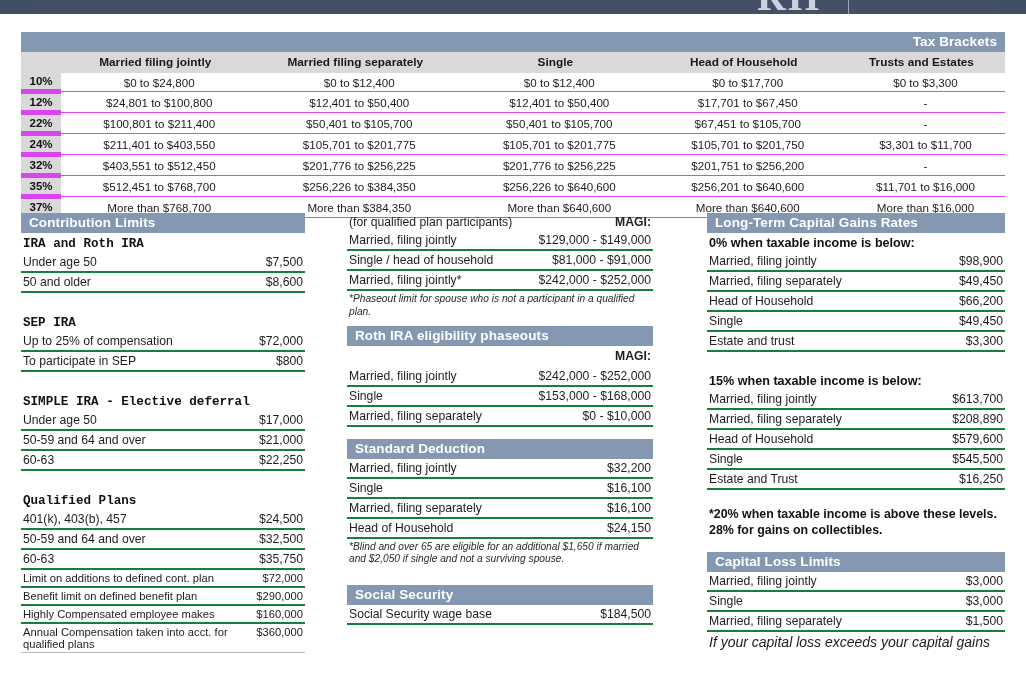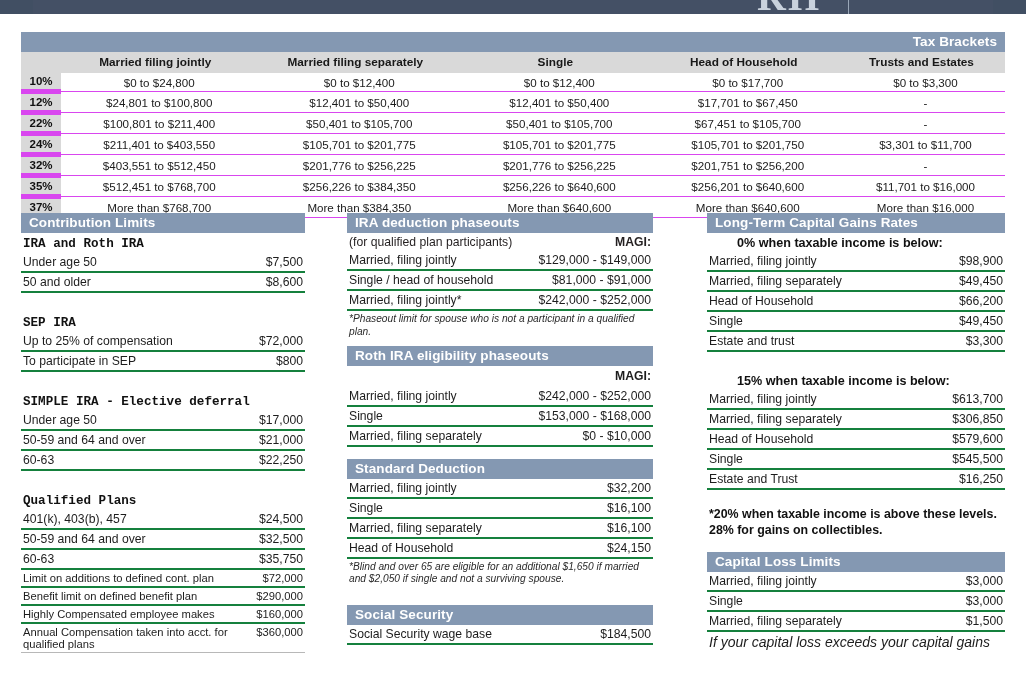--- a/index.html
+++ b/index.html
@@ -170,21 +170,20 @@
     font-size: 12.2px;
     padding: 3px 2px 4px 2px;
     font-weight: 600;
     color: #1d1d1d;
   }
   .subhead {
     font-size: 12.6px;
     font-weight: 700;
     color: #111;
     padding: 3px 0 2px 2px;
-    margin-left: 28px;
   }
   .bold-note {
     font-size: 12.4px;
     font-weight: 700;
     color: #111;
     line-height: 1.3;
     padding: 4px 2px 2px 2px;
   }
   .italic-foot {
     font-size: 14px;
@@ -348,21 +347,20 @@
       <span class="lbl">Annual Compensation taken into acct. for</span>
       <span class="val">$360,000</span>
     </div>
     <div class="cont-line">qualified plans</div>
 
     <div class="spacer-lg"></div>
     <div class="grp-title">Health Savings Accounts (HSA)</div>
   </div>
 
   <div class="col col-mid">
-    <div class="sect-bar">IRA deduction phaseouts</div>
     <div class="magi-row" style="border-bottom:none;">
       <span class="lbl">(for qualified plan participants)</span>
       <span class="val" style="font-weight:600;">MAGI:</span>
     </div>
     <div class="row">
       <span class="lbl">Married, filing jointly</span>
       <span class="val">$129,000 - $149,000</span>
     </div>
     <div class="row">
       <span class="lbl">Single / head of household</span>
@@ -443,21 +441,21 @@
     </div>
 
     <div class="spacer-lg"></div>
     <div class="subhead">15% when taxable income is below:</div>
     <div class="row">
       <span class="lbl">Married, filing jointly</span>
       <span class="val">$613,700</span>
     </div>
     <div class="row">
       <span class="lbl">Married, filing separately</span>
-      <span class="val">$306,850</span>
+      <span class="val">$208,890</span>
     </div>
     <div class="row">
       <span class="lbl">Head of Household</span>
       <span class="val">$579,600</span>
     </div>
     <div class="row">
       <span class="lbl">Single</span>
       <span class="val">$545,500</span>
     </div>
     <div class="row">

